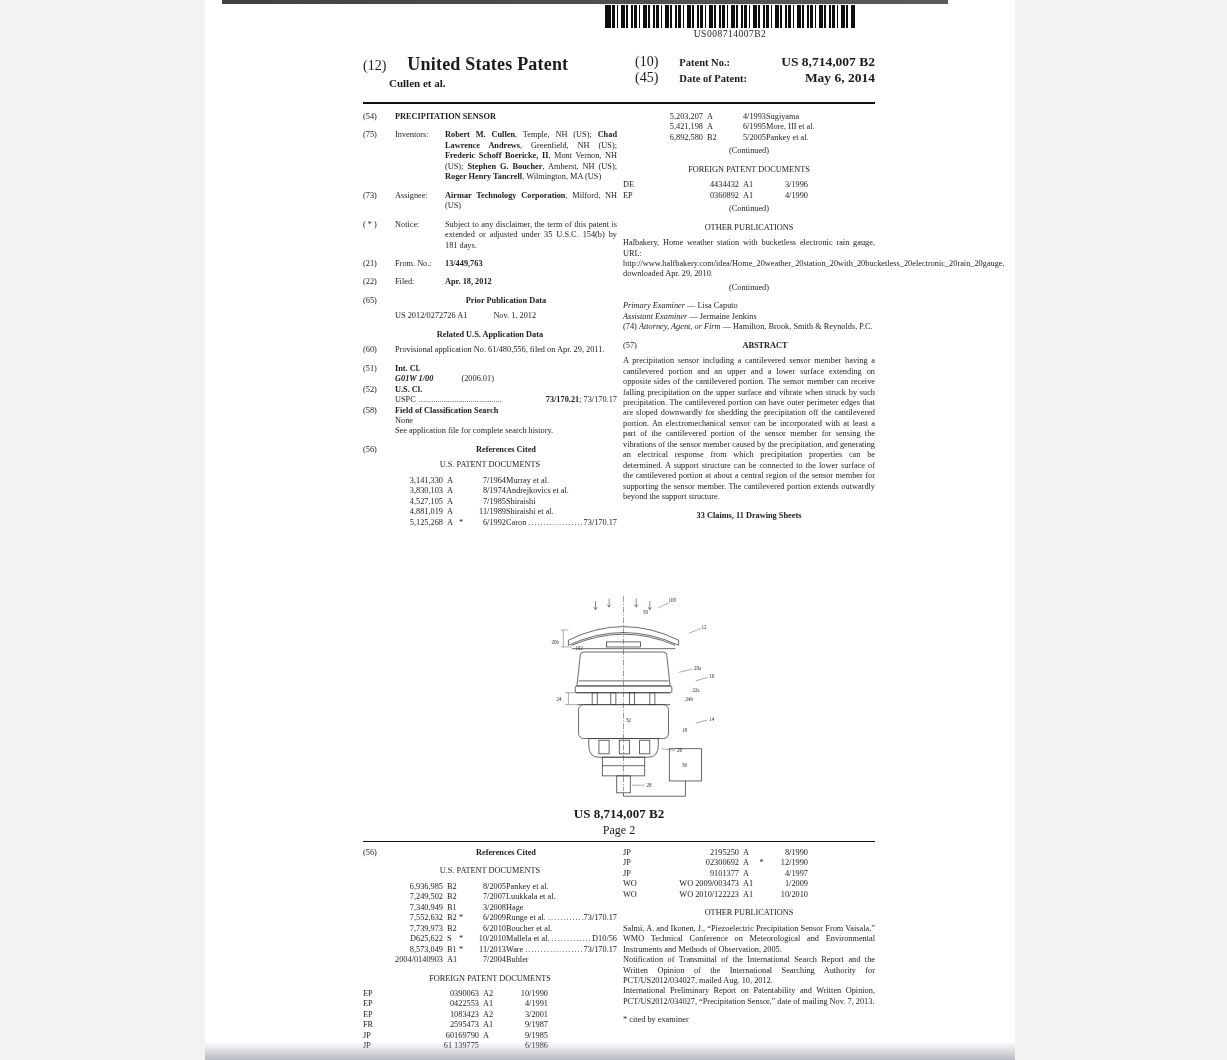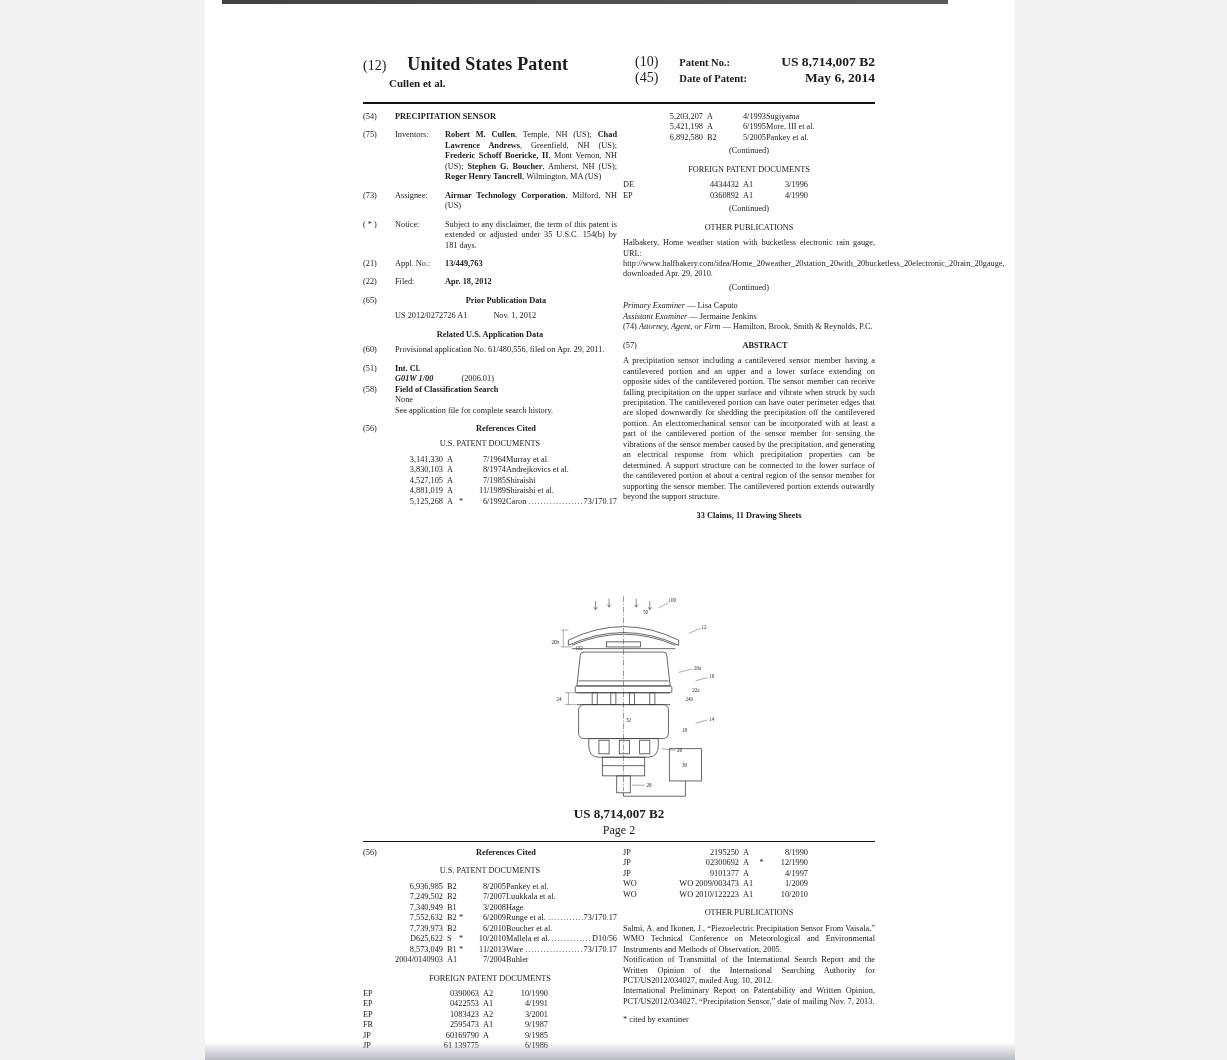--- a/index.html
+++ b/index.html
@@ -82,20 +82,24 @@
 
   .bottom-fade { position:absolute; left:0; right:0; bottom:0; height:18px;
     background:linear-gradient(rgba(255,255,255,0), #b7bac2); }
 </style>
 </head>
 <body>
 
 <div class="page">
   <div class="scan-edge"></div>
 
+  <div class="barcode-wrap">
+    <div class="barcode"></div>
+    <div class="barcode-text">US008714007B2</div>
+  </div>
 
   <div class="hdr">
     <div class="hdr-left">
       <div class="t-row">
         <span class="hdr-code">(12)</span>
         <span class="hdr-title">United States Patent</span>
       </div>
       <div class="hdr-auth">Cullen et al.</div>
     </div>
     <div class="hdr-right">
@@ -128,21 +132,21 @@
       <span class="flabel">Assignee:</span>
       <span class="ftext"><span style="font-weight: bold;">Airmar Technology Corporation</span><span>, Milford, NH (US)</span></span>
     </div>
     <div class="frow gap">
       <span class="code">( * )</span>
       <span class="flabel">Notice:</span>
       <span class="ftext">Subject to any disclaimer, the term of this patent is extended or adjusted under 35 U.S.C. 154(b) by 181 days.</span>
     </div>
     <div class="frow gap">
       <span class="code">(21)</span>
-      <span class="flabel">Appl. No.:</span>
+      <span class="flabel">From. No.:</span>
       <span class="ftext b">13/449,763</span>
     </div>
     <div class="frow gap">
       <span class="code">(22)</span>
       <span class="flabel">Filed:</span>
       <span class="ftext b">Apr. 18, 2012</span>
     </div>
     <div class="frow gap">
       <span class="code">(65)</span>
       <span class="ftext sec-h">Prior Publication Data</span>
@@ -156,20 +160,31 @@
     <div class="frow gap-s">
       <span class="code">(60)</span>
       <span class="ftext">Provisional application No. 61/480,556, filed on Apr. 29, 2011.</span>
     </div>
     <div class="frow gap">
       <span class="code">(51)</span>
       <span class="ftext">
         <span class="b">Int. Cl.</span><br>
         <span class="b" style="font-style:italic">G01W 1/00</span>
         <span class="intcl-year">(2006.01)</span>
+      </span>
+    </div>
+    <div class="frow">
+      <span class="code">(52)</span>
+      <span class="ftext">
+        <span class="b">U.S. Cl.</span>
+        <span class="uspc-line">
+          <span>USPC</span>
+          <span class="dots">........................................</span>
+          <span><span style="font-weight: bold;">73/170.21</span><span>; 73/170.17</span></span>
+        </span>
       </span>
     </div>
     <div class="frow">
       <span class="code">(58)</span>
       <span class="ftext">
         <span class="b">Field of Classification Search</span><br>
         <span>None</span><br>
         <span>See application file for complete search history.</span>
       </span>
     </div>

